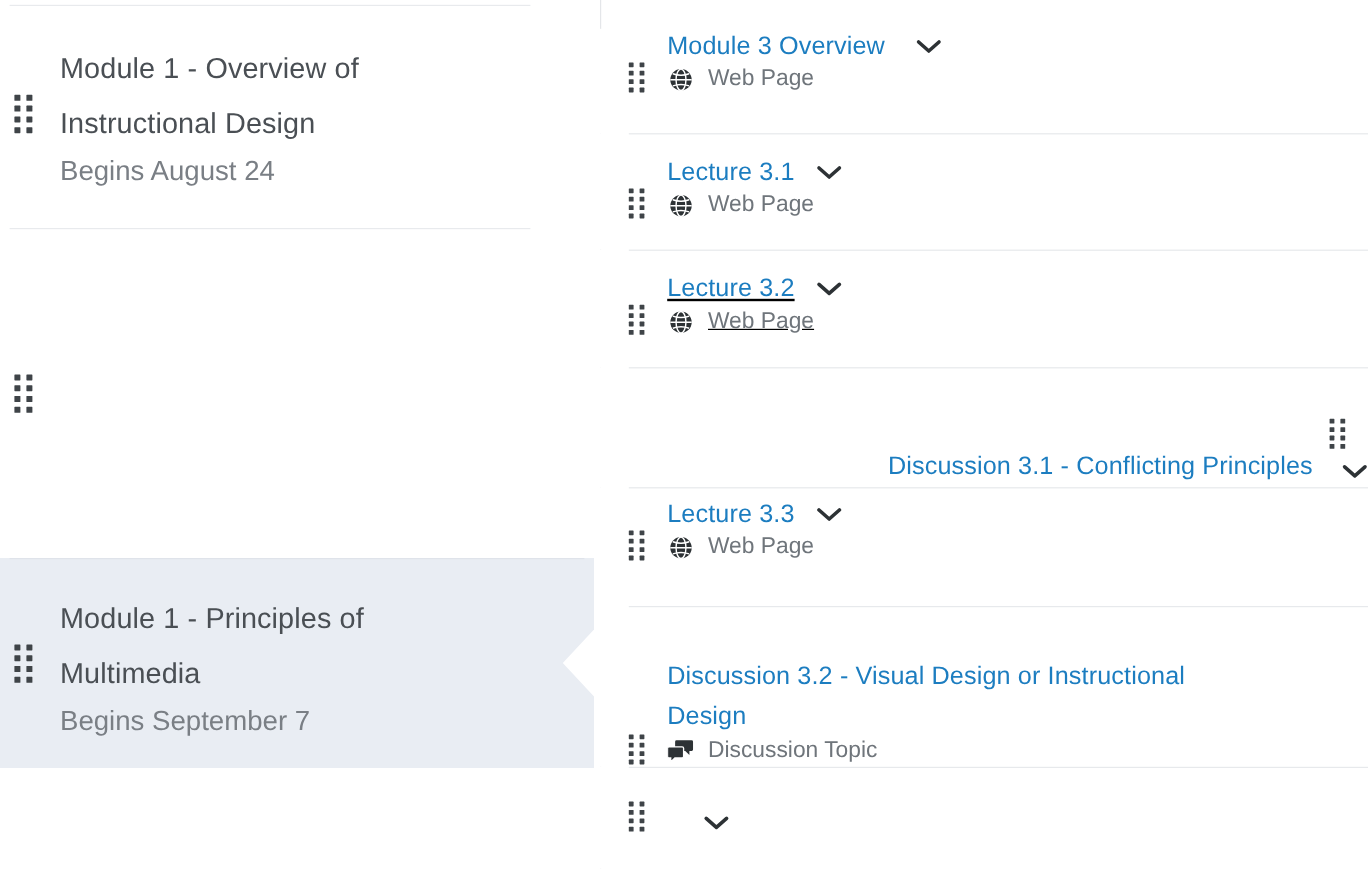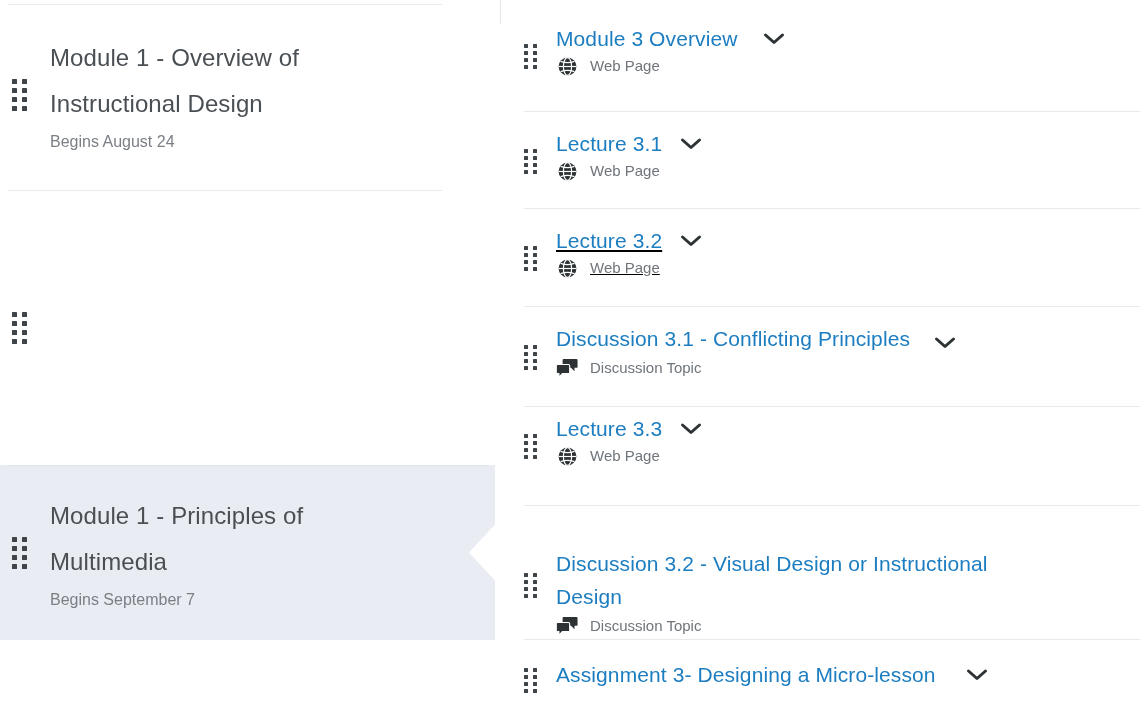--- a/index.html
+++ b/index.html
@@ -82,21 +82,21 @@
 
   .side-title {
     font-size: 24px;
     line-height: 46px;
     color: #4a4f54;
     font-weight: 400;
     letter-spacing: 0.1px;
     max-width: 300px;
   }
   .side-sub {
-    font-size: 16px;
+    font-size: 23px;
     line-height: 26px;
     color: #7a7f85;
     margin-top: 2px;
   }
 
   
   #panel {
     position: absolute;
     left: 500px;
     top: 0;
@@ -123,21 +123,21 @@
     position: absolute;
     left: 24px;
     right: -500px;
     top: 0;
     height: 1px;
     background: #e7e9ec;
   }
 
   .mod-row {
     display: flex;
-    align-items: center;
+    align-items: flex-end;
   }
   .mod-handle {
     flex: 0 0 auto;
     width: 18px;
     margin-top: 11px;
     margin-right: 14px;
   }
   .mod-content {
     flex: 1 1 auto;
     min-width: 0;
@@ -169,21 +169,21 @@
   .mod-typeicon {
     flex: 0 0 auto;
     width: 22px;
     height: 22px;
     margin-right: 12px;
     display: inline-flex;
     align-items: center;
     justify-content: center;
   }
   .mod-typelabel {
-    font-size: 15px;
+    font-size: 19px;
     line-height: 22px;
     color: #6f757b;
   }
 
   
   .dots {
     display: grid;
     grid-template-columns: repeat(2, 1fr);
     gap: 3px 4px;
     width: 13px;
@@ -395,21 +395,21 @@
               </svg>
             </span>
             <span class="mod-typelabel">Web Page</span>
           </div>
         </div>
       </div>
     </div>
 
     <div class="mod-item" style="position:absolute; left:0; top:306px; width:640px; height:100px;">
       <div class="mod-rule"></div>
-      <div class="mod-row" style="padding-top:18px;">
+      <div class="mod-row" style="padding-top:32px;flex-direction:column;">
         <div class="mod-handle">
           <div class="dots">
               <i></i>
               <i></i>
               <i></i>
               <i></i>
               <i></i>
               <i></i>
               <i></i>
               <i></i>
@@ -529,21 +529,20 @@
               <i></i>
               <i></i>
               <i></i>
               <i></i>
               <i></i>
               <i></i>
             </div>
         </div>
         <div class="mod-content">
           <div class="mod-titlewrap">
-            <a class="mod-title">Assignment 3- Designing a Micro-lesson</a>
             <span class="mod-chevron-inline" style="margin-left:30px;">
               <svg width="22" height="14" viewBox="0 0 22 14">
                 <path d="M2.5 3 L11 10.5 L19.5 3" fill="none" stroke="#2d3235" stroke-width="3" stroke-linecap="round" stroke-linejoin="round"></path>
               </svg>
             </span>
           </div>
         </div>
       </div>
     </div>
 

